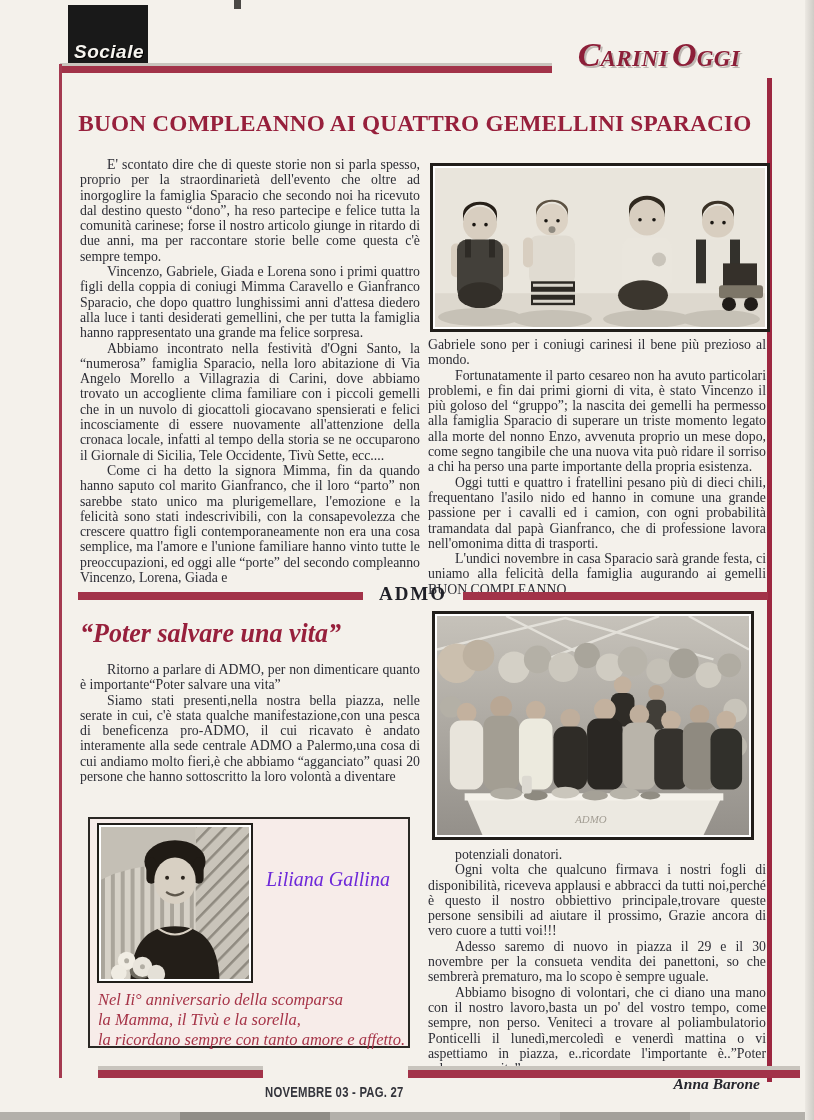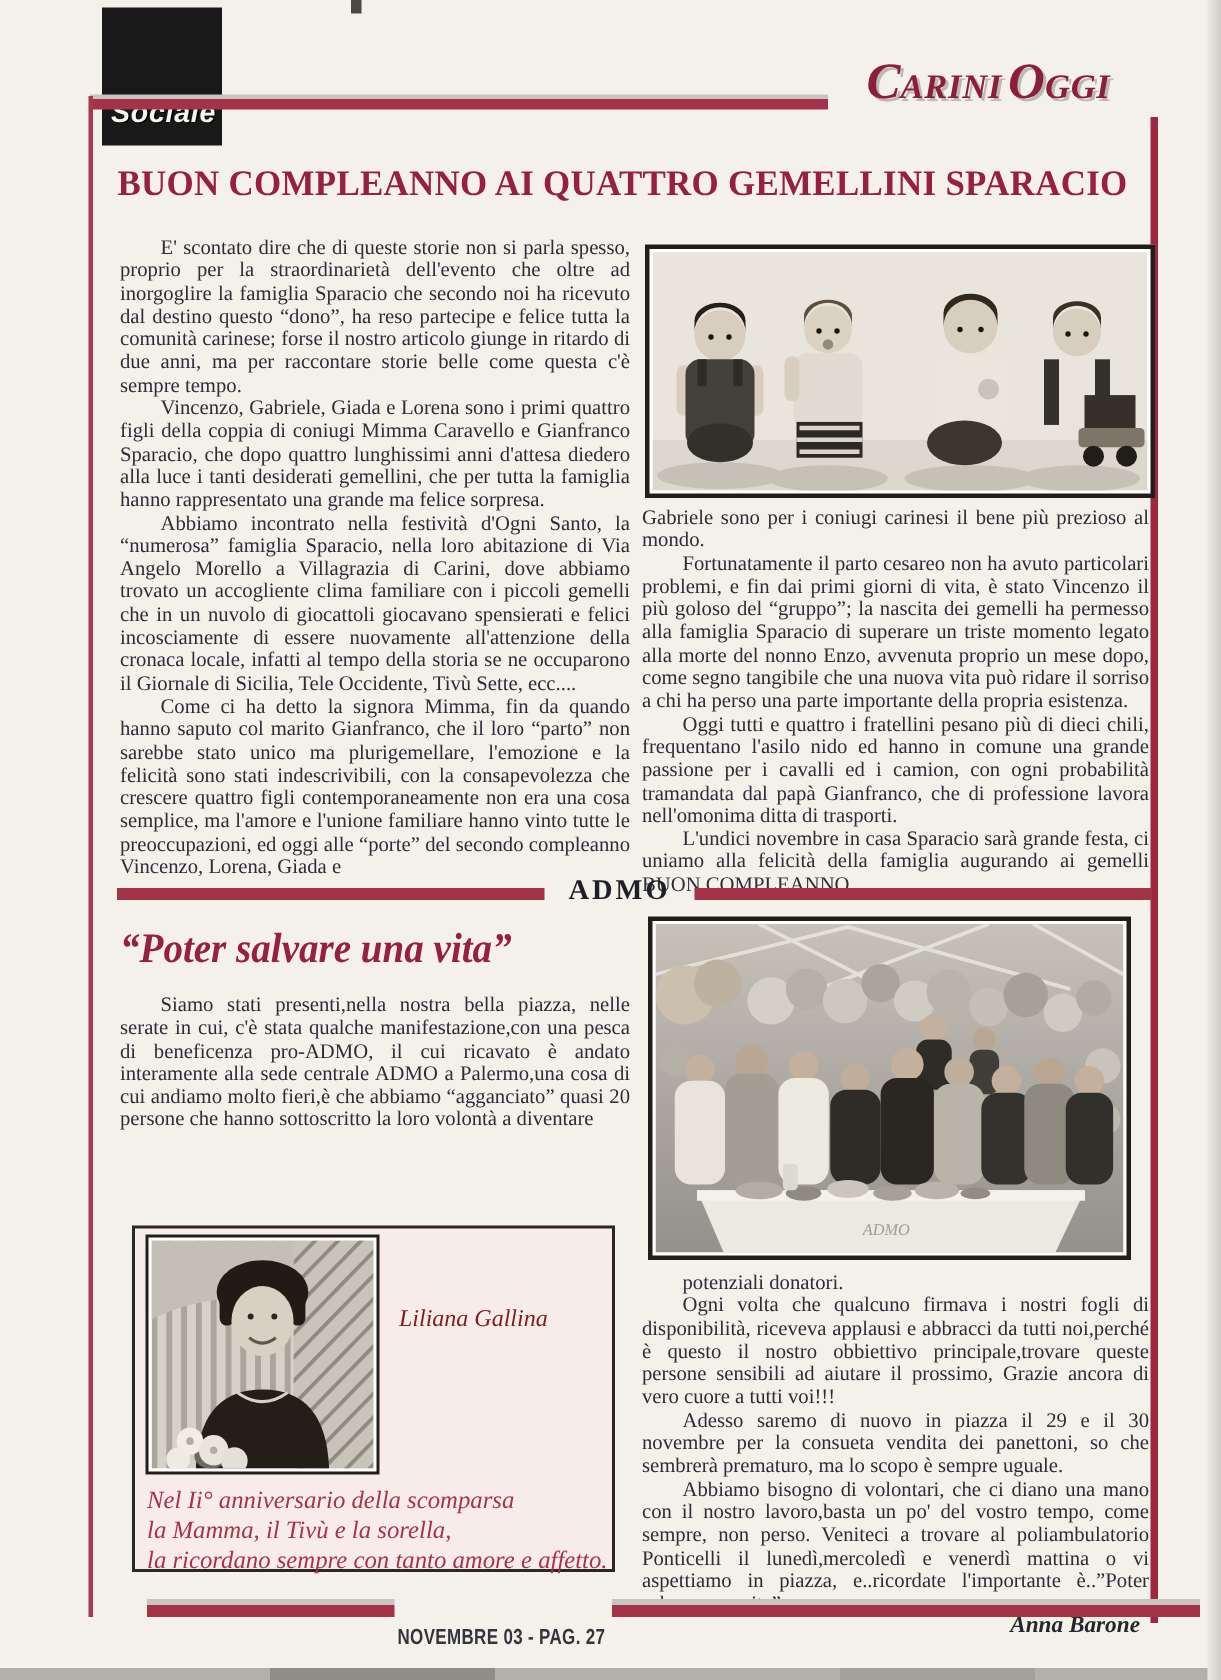--- a/index.html
+++ b/index.html
@@ -13,21 +13,21 @@
   .page{position:relative;width:814px;height:1120px;background:#f4f1eb;}
 
   
   .scan-mark-top{position:absolute;left:234px;top:0;width:7px;height:9px;background:#4a4845;}
   .scan-bottom{position:absolute;left:0;top:1112px;width:814px;height:8px;background:#b3b0aa;}
   .scan-bottom .seg1{position:absolute;left:180px;top:0;width:150px;height:8px;background:#908d87;}
   .scan-bottom .seg2{position:absolute;left:560px;top:0;width:130px;height:8px;background:#a3a09a;}
   .scan-right{position:absolute;right:0;top:0;width:9px;height:1120px;background:linear-gradient(to right,#ece9e3,#cfccc6);}
 
   
-  .tab-sociale{position:absolute;left:68px;top:5px;width:80px;height:92px;background:#191919;text-align:center;}
+  .tab-sociale{position:absolute;left:68px;top:5px;width:80px;height:68px;background:#191919;text-align:center;}
   .tab-sociale .lbl{
     position:absolute;left:6px;bottom:10px;
     font-family:"Liberation Sans","DejaVu Sans",sans-serif;
     font-weight:bold;font-style:italic;font-size:19px;color:#f6f4ef;
     letter-spacing:.5px;text-shadow:1px 1px 0 #000;
   }
   .logo{
     position:absolute;left:556px;top:38px;width:206px;text-align:center;
     color:#8c1f38;font-style:italic;font-weight:bold;white-space:nowrap;
     text-shadow:2px 2px 0 rgba(110,100,96,.4);
@@ -76,21 +76,21 @@
     transform:scaleX(.93);transform-origin:left;white-space:nowrap;
   }
 
   
   .memorial-box{
     position:absolute;left:88px;top:817px;width:322px;height:231px;
     border:2px solid #2a2824;background:#f7ece9;box-sizing:border-box;
   }
   .mem-photo{position:absolute;left:7px;top:4px;width:156px;height:160px;border:2px solid #211e1a;background:#fff;padding:2px;box-sizing:border-box;}
   .mem-photo svg{display:block;width:100%;height:100%;}
-  .mem-caption{position:absolute;left:176px;top:46px;font-style:italic;font-size:16px;line-height:29px;color:#7f1d1d;}
+  .mem-caption{position:absolute;left:176px;top:46px;font-style:italic;font-size:20px;line-height:29px;color:#6d28d9;}
   .mem-tribute{position:absolute;left:8px;top:171px;font-style:italic;font-size:16.5px;line-height:20px;color:#a63448;white-space:nowrap;}
 
   
   .f-gray{position:absolute;top:1066px;height:4px;background:#c8c4bd;}
   .f-gray.l{left:98px;width:165px;}
   .f-gray.r{left:408px;width:392px;}
   .f-red{position:absolute;top:1070px;height:8px;background:#a23349;}
   .f-red.l{left:98px;width:165px;}
   .f-red.r{left:408px;width:392px;}
   .f-text{
@@ -252,20 +252,21 @@
       <ellipse cx="130" cy="179" rx="14" ry="6" fill="#cac6bc"></ellipse>
       <ellipse cx="160" cy="182" rx="13" ry="5" fill="#a5a197"></ellipse>
       <ellipse cx="190" cy="180" rx="15" ry="6" fill="#b8b4aa"></ellipse>
       <ellipse cx="216" cy="182" rx="10" ry="4" fill="#918d83"></ellipse>
       <rect x="86" y="162" width="10" height="18" rx="3" fill="#dcd9d1"></rect>
       <text x="140" y="210" font-size="11" font-style="italic" fill="#a29d93">ADMO</text>
     </svg>
   </figure>
 
   <div class="col col-admo-left">
+    <p>Ritorno a parlare di ADMO, per non dimenticare quanto è importante“Poter salvare una vita”</p>
     <p>Siamo stati presenti,nella nostra bella piazza, nelle serate in cui, c'è stata qualche manifestazione,con una pesca di beneficenza pro-ADMO, il cui ricavato è andato interamente alla sede centrale ADMO a Palermo,una cosa di cui andiamo molto fieri,è che abbiamo “agganciato” quasi 20 persone che hanno sottoscritto la loro volontà a diventare</p>
   </div>
 
   <div class="memorial-box">
     <figure class="mem-photo" style="margin:0">
       <svg viewBox="0 0 150 150" preserveAspectRatio="none">
         <defs>
           <pattern id="st" width="10" height="10" patternUnits="userSpaceOnUse">
             <rect width="10" height="10" fill="#d6d1c7"></rect>
               <rect width="4" height="10" fill="#aaa59b"></rect>

